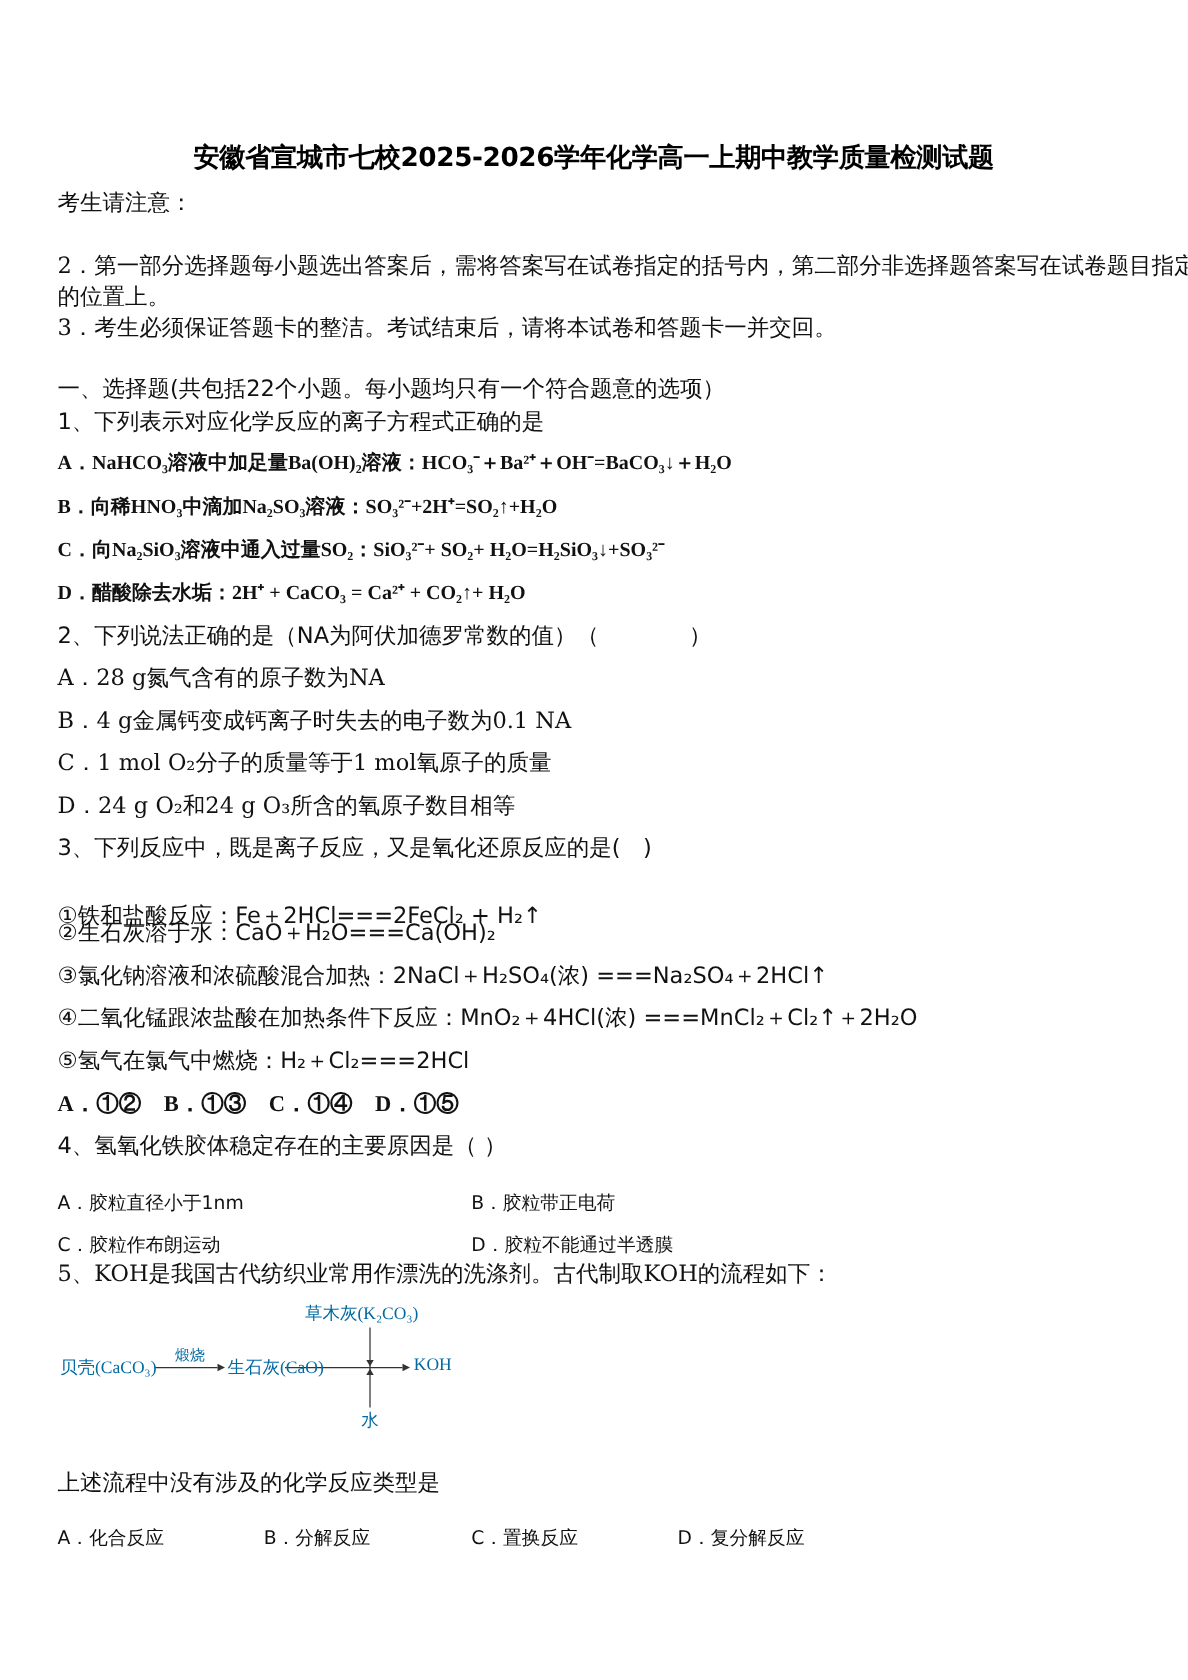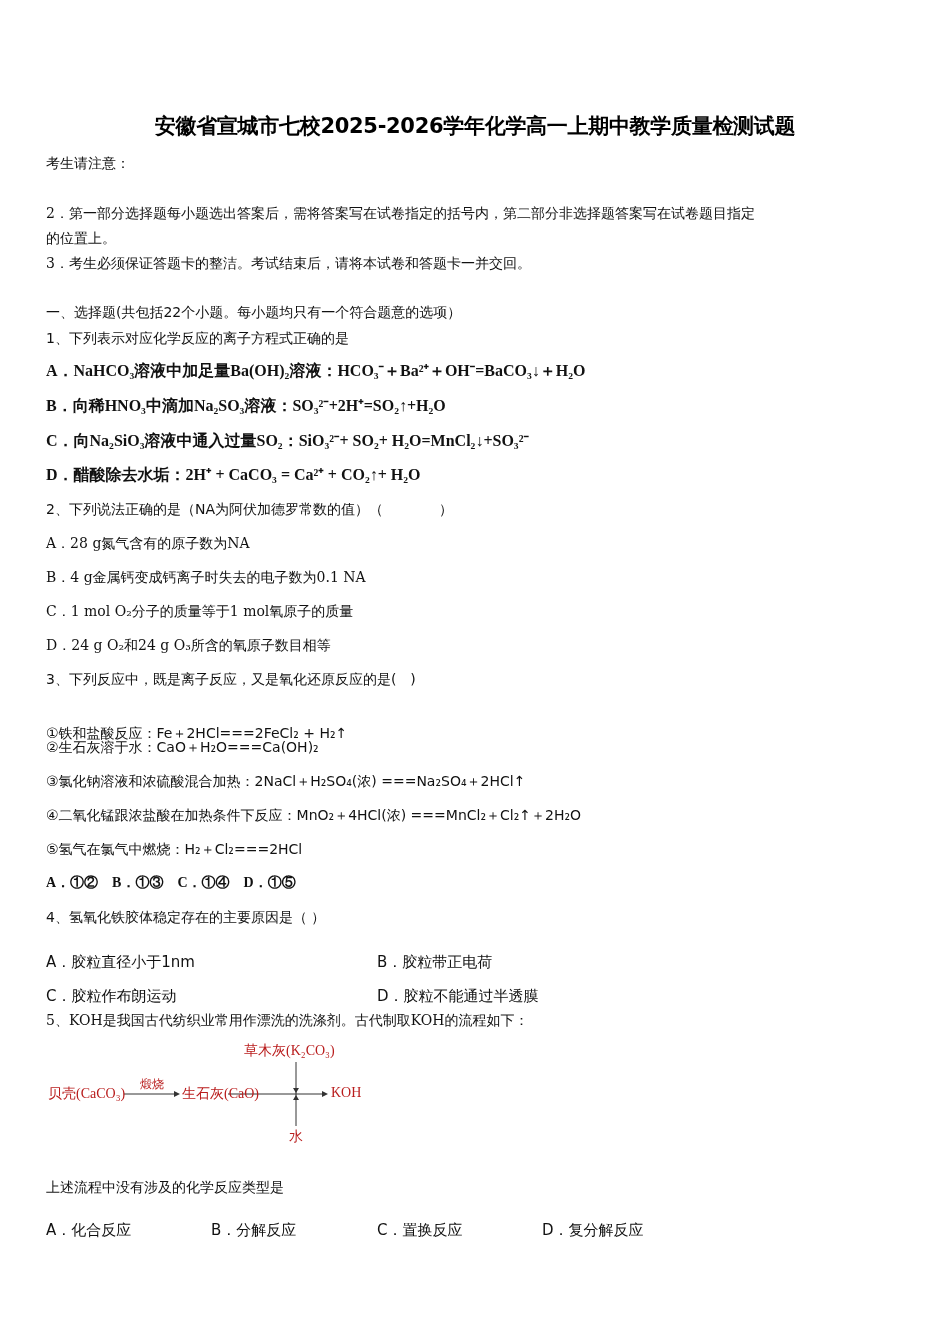--- a/index.html
+++ b/index.html
@@ -1,28 +1,28 @@
 <!DOCTYPE html>
 <html><head>
 <meta charset="utf-8">
 <style>
   html, body { margin: 0; padding: 0; background: #ffffff; }
   body { width: 950px; height: 1344px; position: relative; overflow: hidden; color: #111; }
   .page { position: absolute; left: 0; top: 0; width: 894px; height: 1344px; }
   .title { position: absolute; top: 112px; left: 0; width: 950px; text-align: center;
     font-family: "DejaVu Sans", sans-serif; font-weight: bold; font-size: 21px; letter-spacing: -0.3px; color: #000; }
-  .line { position: absolute; left: 46px; white-space: nowrap; font-size: 14px; line-height: 20px; }
+  .line { position: absolute; left: 46px; white-space: nowrap; font-size: 18px; line-height: 20px; }
   .song { font-family: "DejaVu Serif", serif; }
   .sans { font-family: "DejaVu Sans", sans-serif; }
   .tnr { font-family: "Liberation Serif", serif; }
   .b { font-weight: bold; }
   .chem { font-family: "Liberation Serif", serif; font-weight: bold; font-size: 16px; }
   .col { position: absolute; white-space: nowrap; font-size: 15px; line-height: 20px; margin-top: 10px; }
   .diagram { position: absolute; left: 46px; top: 1040px; width: 320px; height: 110px; }
-  .diagram .lbl { position: absolute; font-family: "Liberation Serif", serif; font-size: 14px; color: #b91c1c; white-space: nowrap; }
+  .diagram .lbl { position: absolute; font-family: "Liberation Serif", serif; font-size: 14px; color: #0369a1; white-space: nowrap; }
 </style>
 </head>
 <body>
 
 <div class="page">
 
   <div class="title">安徽省宣城市七校2025-2026学年化学高一上期中教学质量检测试题</div>
 
   <div class="line song" style="top:153px;">考生请注意：</div>
   <div class="line song" style="top:203px;">2．第一部分选择题每小题选出答案后，需将答案写在试卷指定的括号内，第二部分非选择题答案写在试卷题目指定</div>
@@ -32,21 +32,21 @@
   <div class="line sans" style="top:302px;">一、选择题(共包括22个小题。每小题均只有一个符合题意的选项）</div>
 
   <div class="line sans" style="top:328px;">1、下列表示对应化学反应的离子方程式正确的是</div>
   <div class="line chem" style="top:361px;">
     <span>A．</span><span>NaHCO₃溶液中加足量Ba(OH)₂溶液：HCO₃⁻＋Ba²⁺＋OH⁻=BaCO₃↓＋H₂O</span>
   </div>
   <div class="line chem" style="top:396px;">
     <span>B．</span><span>向稀HNO₃中滴加Na₂SO₃溶液：SO₃²⁻+2H⁺=SO₂↑+H₂O</span>
   </div>
   <div class="line chem" style="top:431px;">
-    <span>C．</span><span>向Na₂SiO₃溶液中通入过量SO₂：SiO₃²⁻+ SO₂+ H₂O=MnCl₂↓+SO₃²⁻</span>
+    <span>C．</span><span>向Na₂SiO₃溶液中通入过量SO₂：SiO₃²⁻+ SO₂+ H₂O=H₂SiO₃↓+SO₃²⁻</span>
   </div>
   <div class="line chem" style="top:465px;">
     <span>D．</span><span>醋酸除去水垢：2H⁺ + CaCO₃ = Ca²⁺ + CO₂↑+ H₂O</span>
   </div>
 
   <div class="line sans" style="top:499px;">2、下列说法正确的是（NA为阿伏加德罗常数的值）（　　　　）</div>
   <div class="line song" style="top:533px;">A．28 g氮气含有的原子数为NA</div>
   <div class="line song" style="top:567px;">B．4 g金属钙变成钙离子时失去的电子数为0.1 NA</div>
   <div class="line song" style="top:601px;">C．1 mol O₂分子的质量等于1 mol氧原子的质量</div>
   <div class="line song" style="top:635px;">D．24 g O₂和24 g O₃所含的氧原子数目相等</div>

